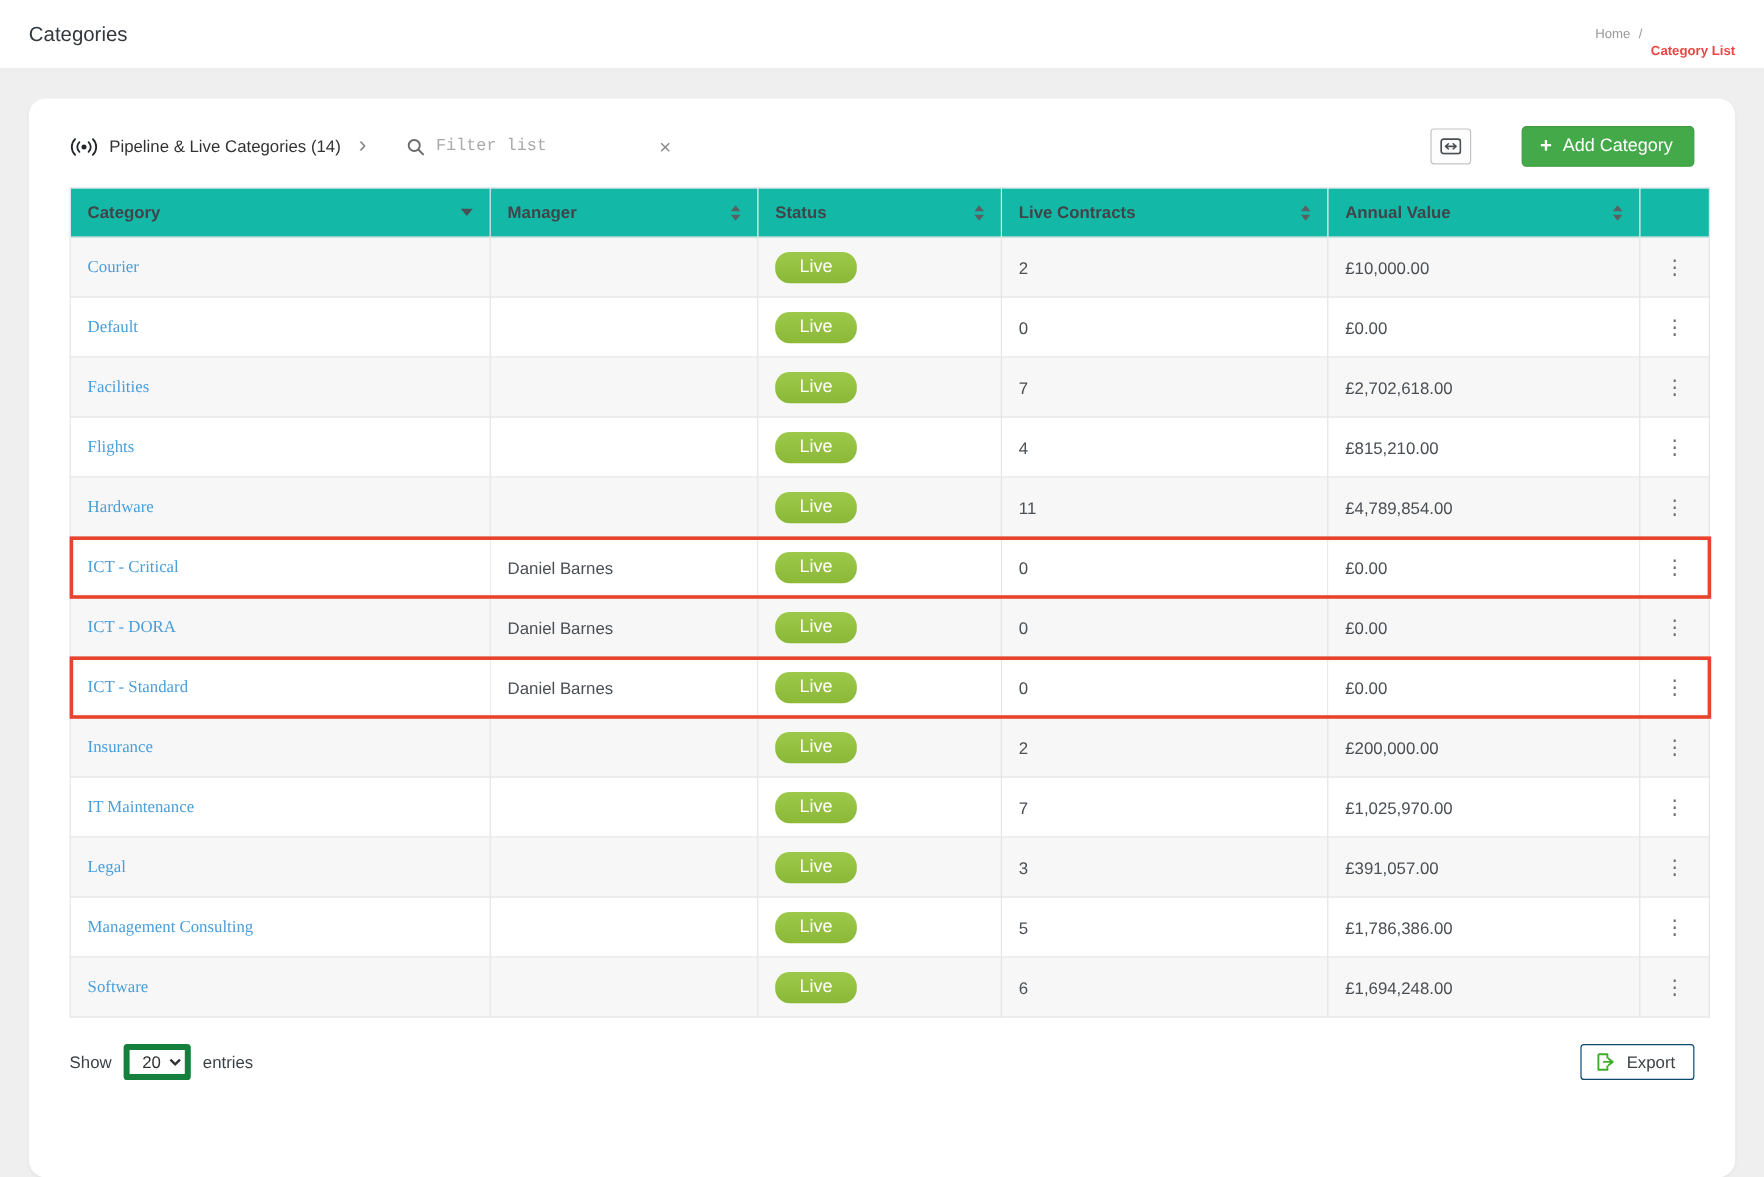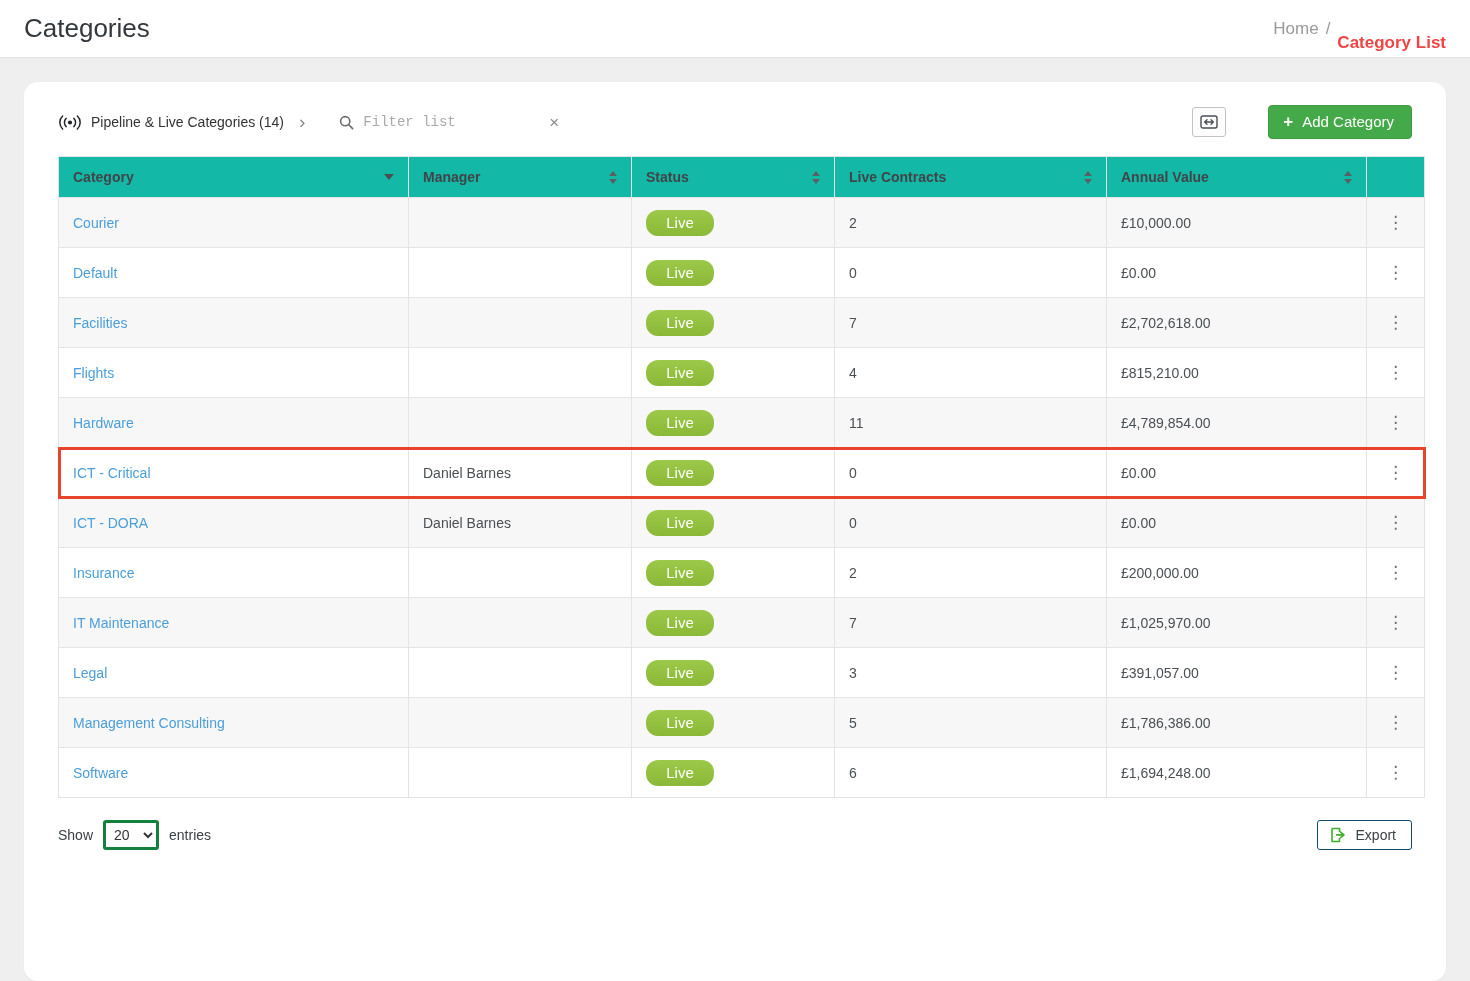--- a/index.html
+++ b/index.html
@@ -15,25 +15,25 @@
   .topbar {
     height: 58px;
     background: #ffffff;
     border-bottom: 1px solid #e3e3e3;
     display: flex;
     align-items: center;
     justify-content: space-between;
     padding: 0 24px;
   }
   .topbar h1 {
-    font-size: 26px;
+    font-size: 17px;
     font-weight: 500;
     color: #33383d;
   }
-  .breadcrumb { font-size: 17px; display: flex; align-items: center; gap: 7px; }
+  .breadcrumb { font-size: 11px; display: flex; align-items: center; gap: 7px; }
   .bc-home { color: #9a9a9a; text-decoration: none; cursor: pointer; }
   .bc-sep { color: #9a9a9a; }
   .bc-current { color: #ef4444; font-weight: 600; margin-top: 28px; }
 
   
   .card {
     margin: 24px 24px 0 24px;
     background: #ffffff;
     border-radius: 14px;
     padding: 20px 34px 30px 34px;
@@ -135,21 +135,21 @@
   tbody tr:nth-child(even) { background: #ffffff; }
   tr.hl { outline: 3px solid #e8432c; outline-offset: -2px; position: relative; z-index: 2; }
 
   .col-category { width: 350px; }
   .col-manager  { width: 223px; }
   .col-status   { width: 203px; }
   .col-contracts{ width: 272px; }
   .col-value    { width: 260px; }
   .col-actions  { width: 58px; text-align: center; }
 
-  td a.cat-link { color: #4a9eda; text-decoration: none; cursor: pointer; }
+  td a.cat-link { color: #4a9eda; text-decoration: none; cursor: pointer; font-family: Liberation Serif, serif; }
 
   .badge {
     display: inline-block;
     background: linear-gradient(#9dc94a, #8cb838);
     color: #fff;
     font-size: 15px;
     padding: 4px 0 5px 0;
     width: 68px;
     text-align: center;
     border-radius: 12px;
@@ -180,27 +180,28 @@
   
   .card-footer {
     margin-top: 22px;
     display: flex;
     align-items: center;
     justify-content: space-between;
   }
   .page-size { display: flex; align-items: center; gap: 10px; color: #3c4146; }
   .page-size select {
     width: 56px; height: 30px;
-    border: 3px solid #15803d;
+    border: 5px solid #15803d;
     border-radius: 3px;
     font-family: inherit;
     font-size: 14px;
     color: #333;
     background: #fff;
     padding: 0 4px;
+    text-align: right;
   }
   .export-btn {
     background: #fff;
     border: 1px solid #0c4a6e;
     border-radius: 3px;
     padding: 6px 15px 6px 12px;
     font-family: inherit;
     font-size: 14px;
     color: #3c4146;
     display: inline-flex;
@@ -362,20 +363,28 @@
     <td class="col-actions"><span class="kebab">⋮</span></td>
   </tr>
         <tr class="data-row">
     <td class="col-category"><a class="cat-link">ICT - DORA</a></td>
     <td class="col-manager"><span>Daniel Barnes</span></td>
     <td class="col-status"><span class="badge">Live</span></td>
     <td class="col-contracts"><span>0</span></td>
     <td class="col-value"><span>£0.00</span></td>
     <td class="col-actions"><span class="kebab">⋮</span></td>
   </tr>
+        <tr class="data-row hl">
+    <td class="col-category"><a class="cat-link">ICT - Standard</a></td>
+    <td class="col-manager"><span>Daniel Barnes</span></td>
+    <td class="col-status"><span class="badge">Live</span></td>
+    <td class="col-contracts"><span>0</span></td>
+    <td class="col-value"><span>£0.00</span></td>
+    <td class="col-actions"><span class="kebab">⋮</span></td>
+  </tr>
         <tr class="data-row">
     <td class="col-category"><a class="cat-link">Insurance</a></td>
     <td class="col-manager"><span></span></td>
     <td class="col-status"><span class="badge">Live</span></td>
     <td class="col-contracts"><span>2</span></td>
     <td class="col-value"><span>£200,000.00</span></td>
     <td class="col-actions"><span class="kebab">⋮</span></td>
   </tr>
         <tr class="data-row">
     <td class="col-category"><a class="cat-link">IT Maintenance</a></td>

